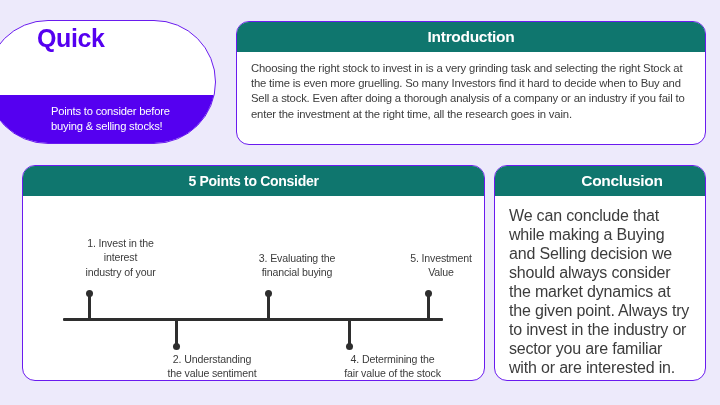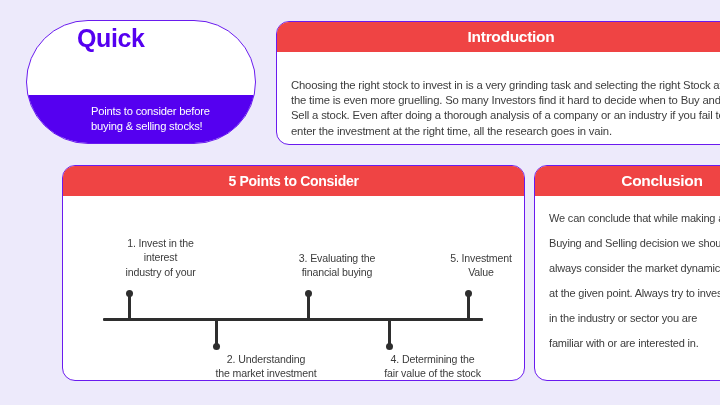--- a/index.html
+++ b/index.html
@@ -11,21 +11,20 @@
     width: 720px;
     height: 405px;
     background: #EDEAFB;
     font-family: "Liberation Sans", sans-serif;
     overflow: hidden;
   }
   .canvas {
     position: relative;
     width: 580px;
     height: 405px;
-    margin-left: 40px;
   }
 
   
   .summary-card {
     position: absolute;
     left: -14px;
     top: 20px;
     width: 230px;
     height: 124px;
     background: #ffffff;
@@ -69,21 +68,21 @@
   
   .panel {
     position: absolute;
     background: #ffffff;
     border: 1.4px solid #6A1BEF;
     border-radius: 13px;
     box-sizing: border-box;
     overflow: hidden;
   }
   .panel-header {
-    background: #ef4444;
+    background: #0f766e;
     color: #ffffff;
     text-align: center;
     font-weight: bold;
     letter-spacing: -0.3px;
     display: flex;
     align-items: center;
     justify-content: center;
   }
   .panel-body {
     color: #3c3c3c;
@@ -95,21 +94,21 @@
     left: 236px;
     top: 21px;
     width: 470px;
     height: 124px;
   }
   #intro-panel .panel-header {
     height: 30px;
     font-size: 15.5px;
   }
   #intro-panel .panel-body {
-    padding: 26px 14px 0 14px;
+    padding: 9px 14px 0 14px;
     font-size: 11.3px;
     line-height: 15.2px;
     letter-spacing: -0.18px;
   }
 
   
   #points-panel {
     left: 22px;
     top: 165px;
     width: 463px;
@@ -164,22 +163,22 @@
     width: 212px;
     height: 216px;
   }
   #conclusion-panel .panel-header {
     height: 30px;
     font-size: 15.5px;
     padding-left: 44px;
   }
   #conclusion-panel .panel-body {
     padding: 10px 14px 0 14px;
-    font-size: 11px;
-    line-height: 25px;
+    font-size: 16px;
+    line-height: 19px;
     letter-spacing: -0.18px;
   }
 </style>
 </head>
 <body>
 
 <div class="canvas">
 
   <div class="summary-card">
     <div class="summary-sub-band"></div>
@@ -206,23 +205,23 @@
       <div class="tick up" style="left:65px"></div>
       <div class="dot" style="left:63px; top:94px"></div>
       <div class="point-label" style="left:40px; top:40px; width:115px">
         <span>1. Invest in the</span>
         <span>interest</span>
         <span>industry of your</span>
       </div>
 
       <div class="tick down" style="left:152px"></div>
       <div class="dot" style="left:150px; top:147px"></div>
-      <div class="point-label" style="left:128px; top:156px; width:150px">
+      <div class="point-label" style="left:114px; top:156px; width:150px">
         <span>2. Understanding</span>
-        <span>the market investment</span>
+        <span>the value sentiment</span>
       </div>
 
       <div class="tick up" style="left:244px"></div>
       <div class="dot" style="left:242px; top:94px"></div>
       <div class="point-label" style="left:209px; top:55px; width:130px">
         <span>3. Evaluating the</span>
         <span>financial buying</span>
       </div>
 
       <div class="tick down" style="left:325px"></div>

